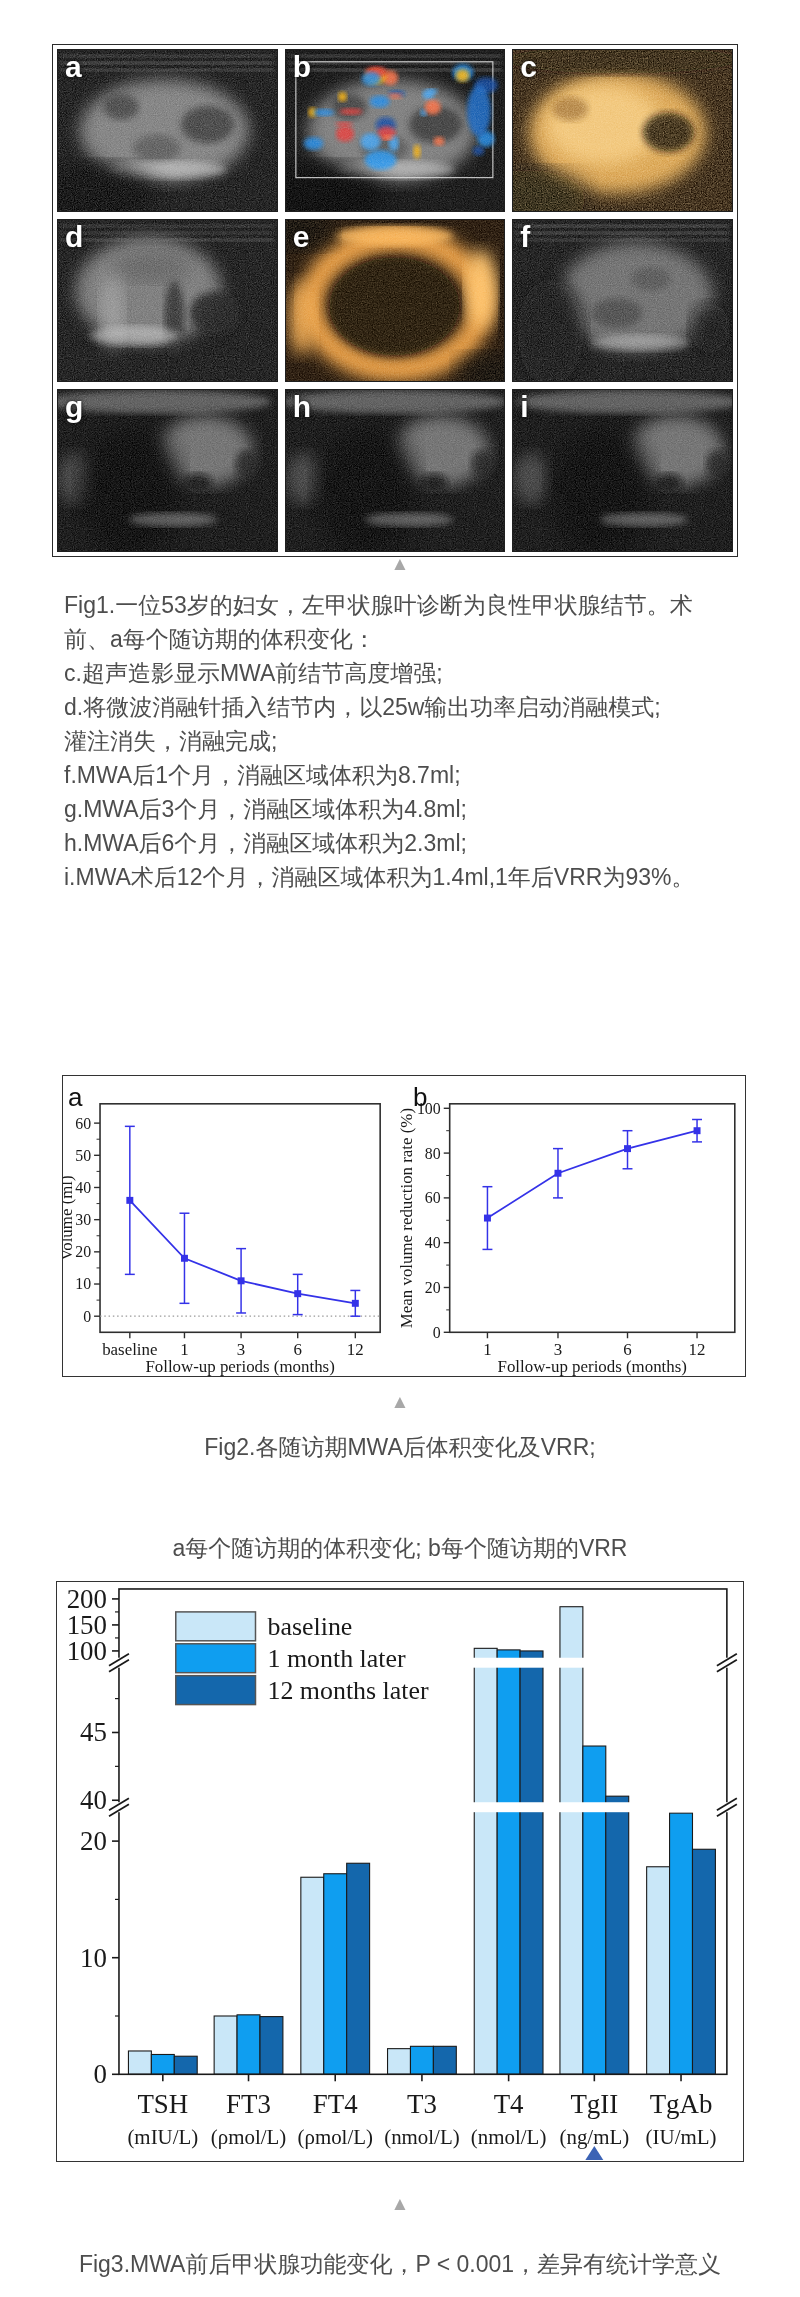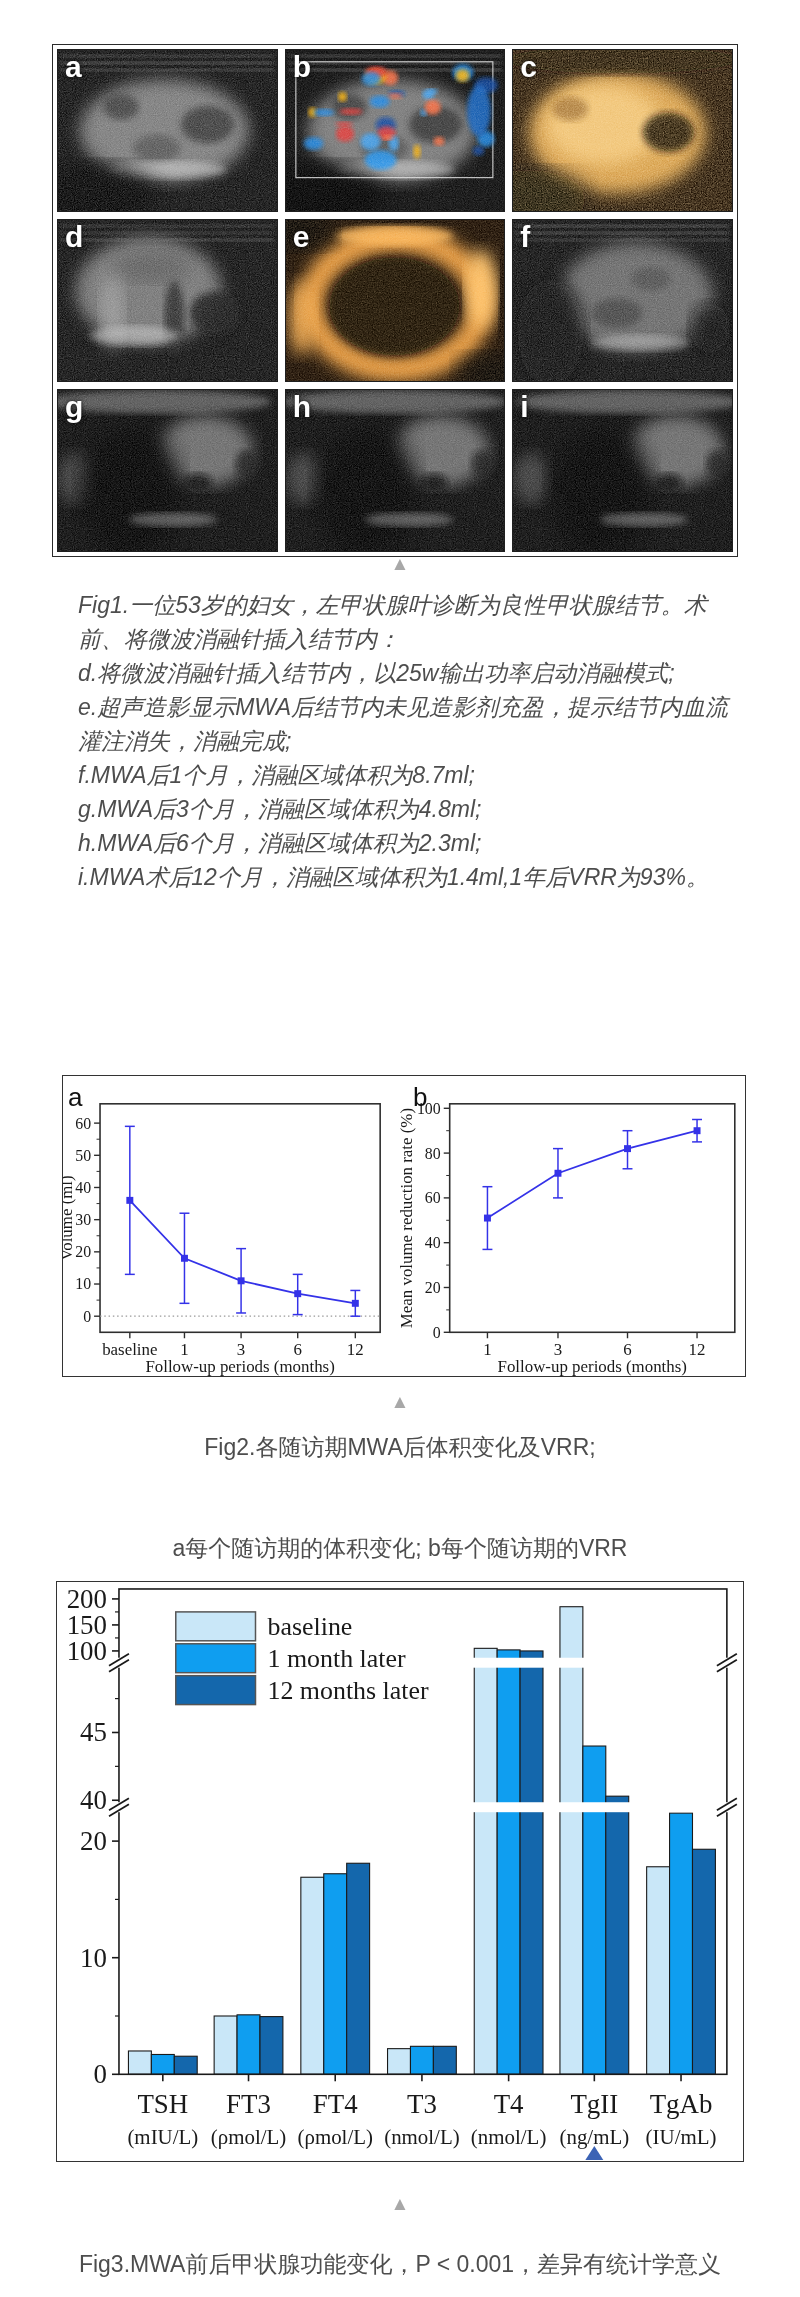--- a/index.html
+++ b/index.html
@@ -8,21 +8,21 @@
   .us-grid{position:absolute;left:52px;top:44px;width:686px;height:513px;
     display:grid;grid-template-columns:repeat(3,1fr);grid-template-rows:repeat(3,1fr);
     gap:7px;padding:4px;border:1px solid #2b2b2b;box-sizing:border-box;background:#fff;}
   .us-cell{position:relative;border:1px solid #1f1f1f;overflow:hidden;background:#0a0a0a;}
   .us-cell svg{position:absolute;left:0;top:0;width:100%;height:100%;}
   .us-label{position:absolute;top:0px;left:7px;color:#fff;font-weight:bold;
     font-size:30px;line-height:1.15;text-shadow:0 0 4px rgba(0,0,0,.9);}
   .divider{position:absolute;left:0;width:100%;text-align:center;color:#a8a8a8;
     font-size:19px;line-height:1;}
   .cap{position:absolute;color:#4d4d4d;font-size:23px;}
-  #fig1cap{left:78px;top:588px;width:710px;line-height:34px;font-style:italic;}
+  #fig1cap{left:64px;top:588px;width:710px;line-height:34px;}
   .cap-center{left:0;width:100%;text-align:center;}
   #fig2cap1{top:1432px;}
   #fig2cap2{top:1533px;}
   #fig3cap{top:2234px;margin-top:15px;}
   .chartbox{position:absolute;border:1px solid #333;background:#fff;box-sizing:border-box;}
   #fig2box{left:62px;top:1075px;width:684px;height:302px;}
   #fig3box{left:56px;top:1581px;width:688px;height:581px;}
   .panel-letter{position:absolute;font-size:26px;color:#111;z-index:3;
     font-family:"Liberation Sans",sans-serif;}
   svg text{font-family:"Liberation Serif",serif;fill:#1a1a1a;}
@@ -222,23 +222,23 @@
         <rect x="0" y="0" width="222" height="164" fill="#fff" filter="url(#speck)" opacity="0.25"></rect>
       </svg>
       <span class="us-label">i</span>
     </div>
 </div>
 
 <div class="divider" style="top:554px">▲</div>
 
 <div class="cap" id="fig1cap">
   <div>Fig1.一位53岁的妇女，左甲状腺叶诊断为良性甲状腺结节。术</div>
-  <div>前、将微波消融针插入结节内：</div>
+  <div>前、a每个随访期的体积变化：</div>
+  <div>c.超声造影显示MWA前结节高度增强;</div>
   <div>d.将微波消融针插入结节内，以25w输出功率启动消融模式;</div>
-  <div>e.超声造影显示MWA后结节内未见造影剂充盈，提示结节内血流</div>
   <div>灌注消失，消融完成;</div>
   <div>f.MWA后1个月，消融区域体积为8.7ml;</div>
   <div>g.MWA后3个月，消融区域体积为4.8ml;</div>
   <div>h.MWA后6个月，消融区域体积为2.3ml;</div>
   <div>i.MWA术后12个月，消融区域体积为1.4ml,1年后VRR为93%。</div>
 </div>
 
 <div class="chartbox" id="fig2box">
   <span class="panel-letter" style="left:5px;top:6px">a</span>
   <span class="panel-letter" style="left:350px;top:6px">b</span>

